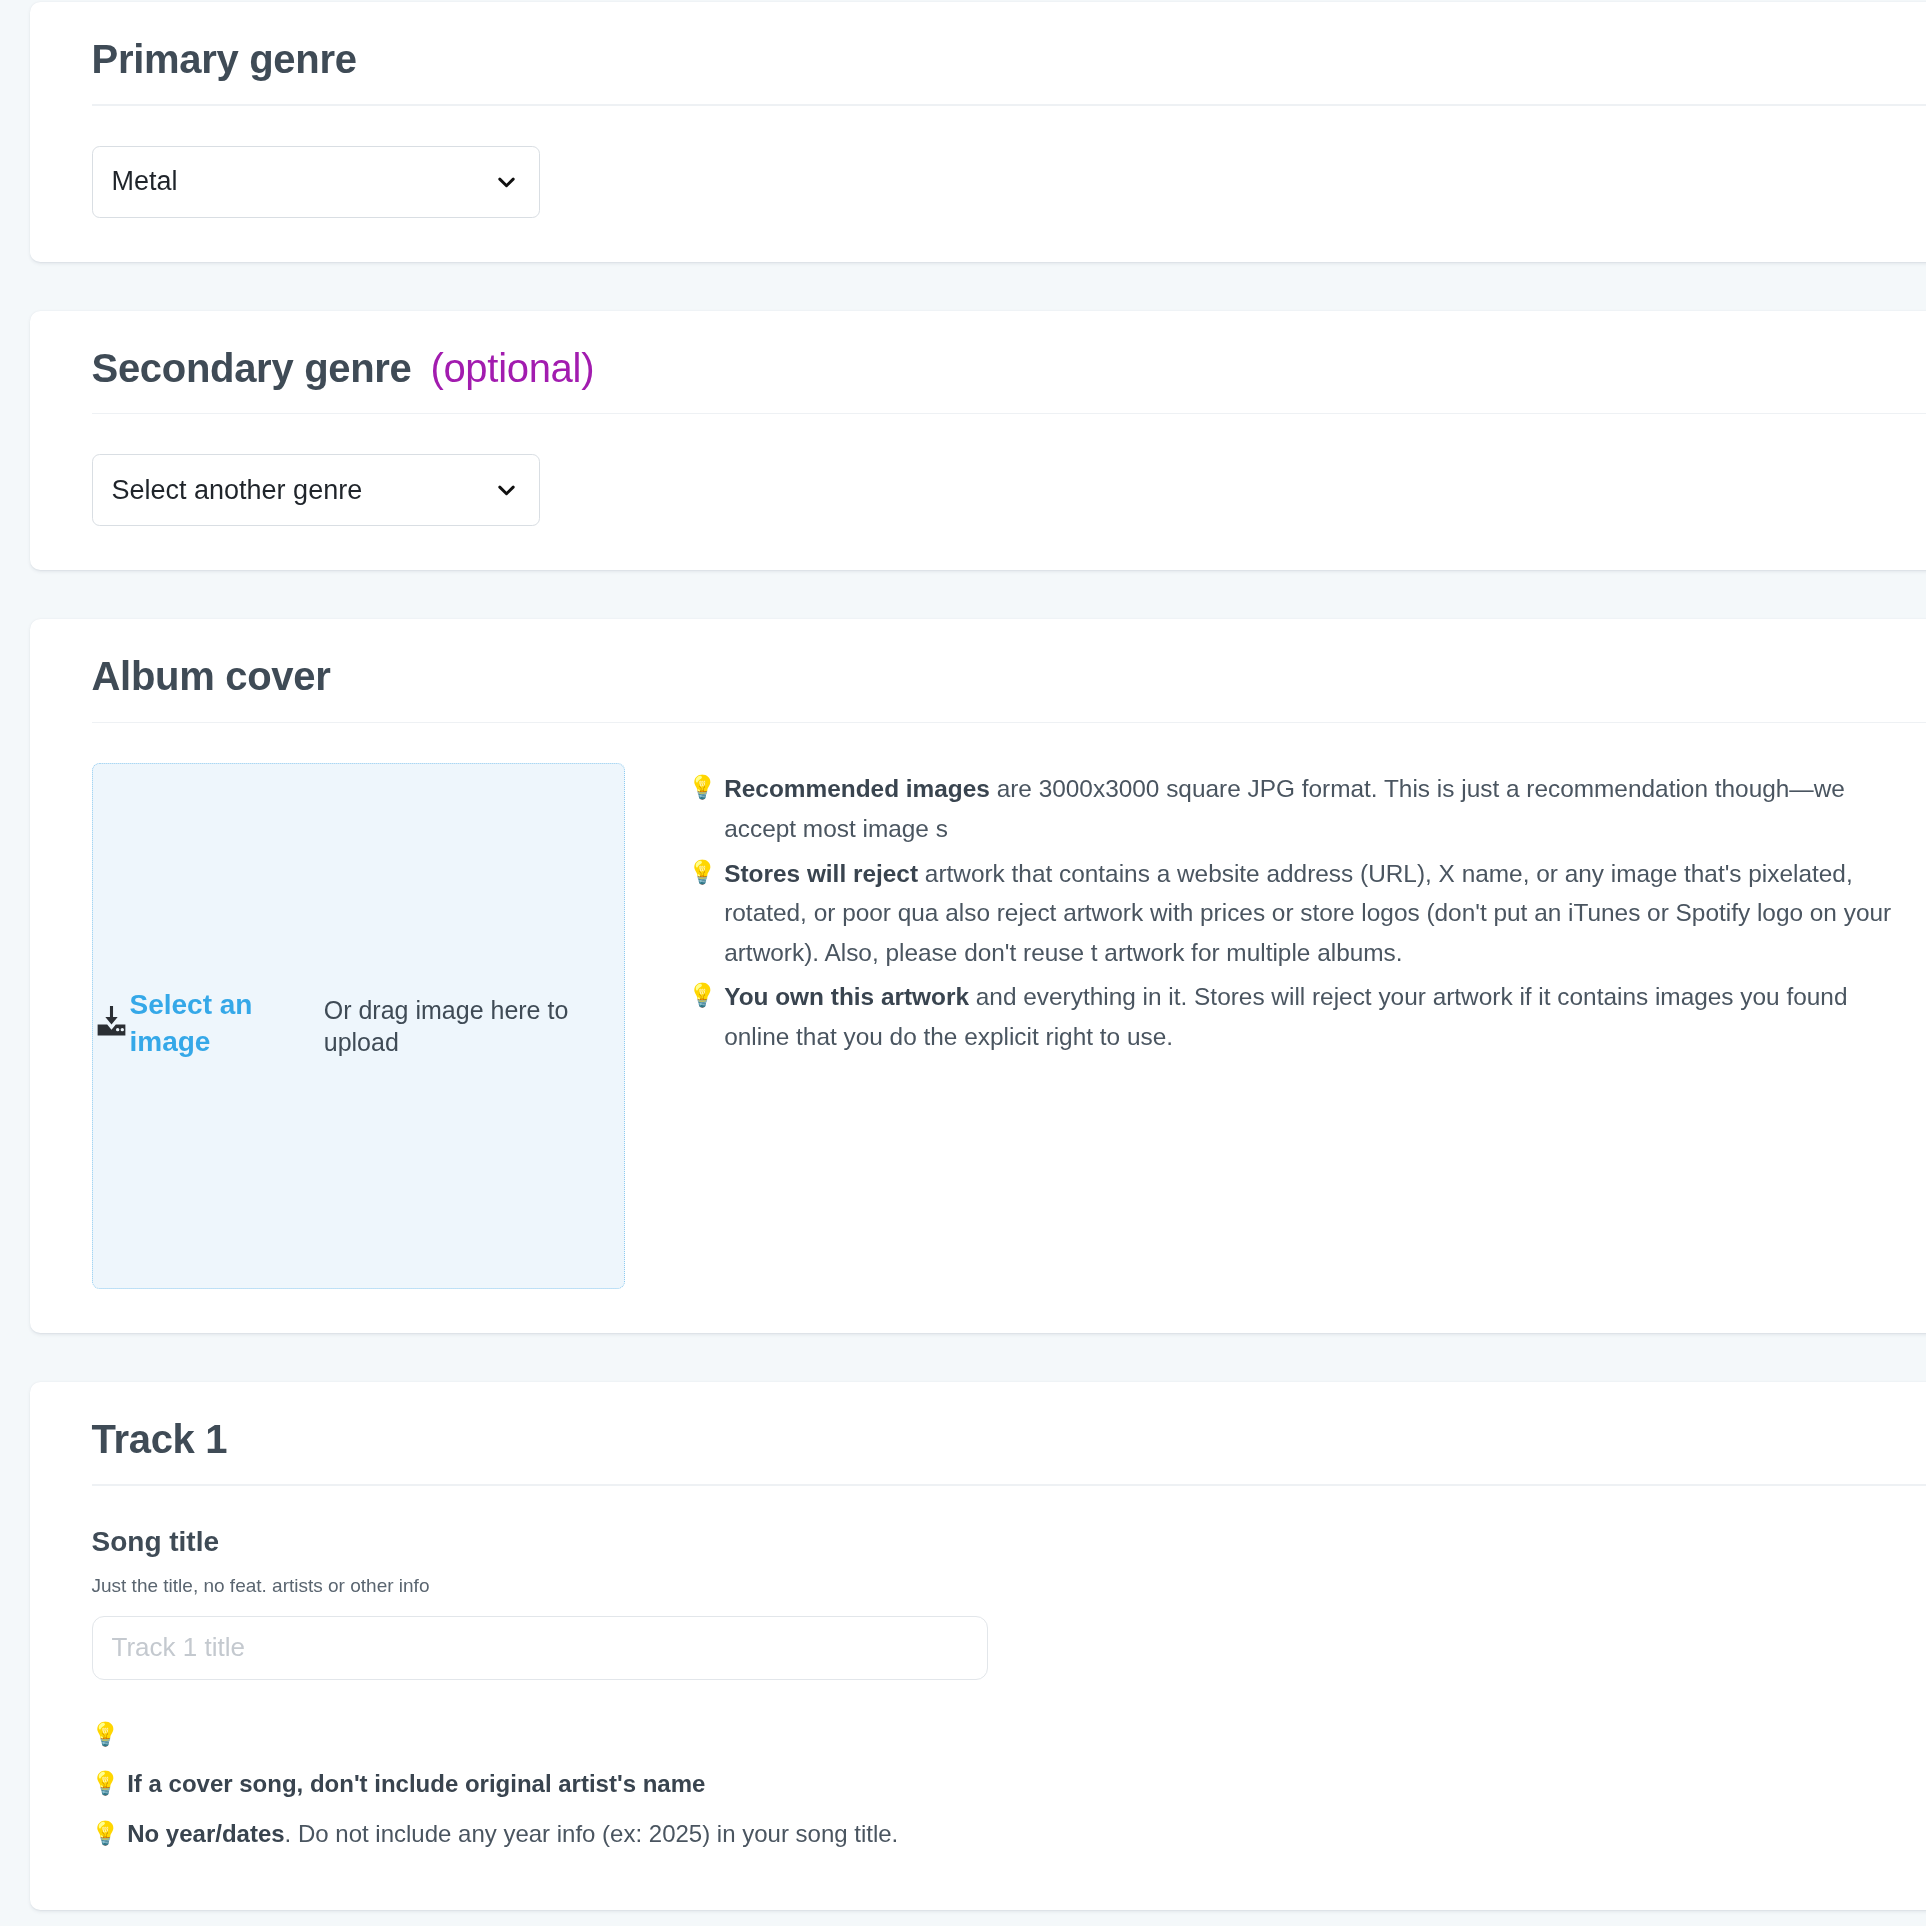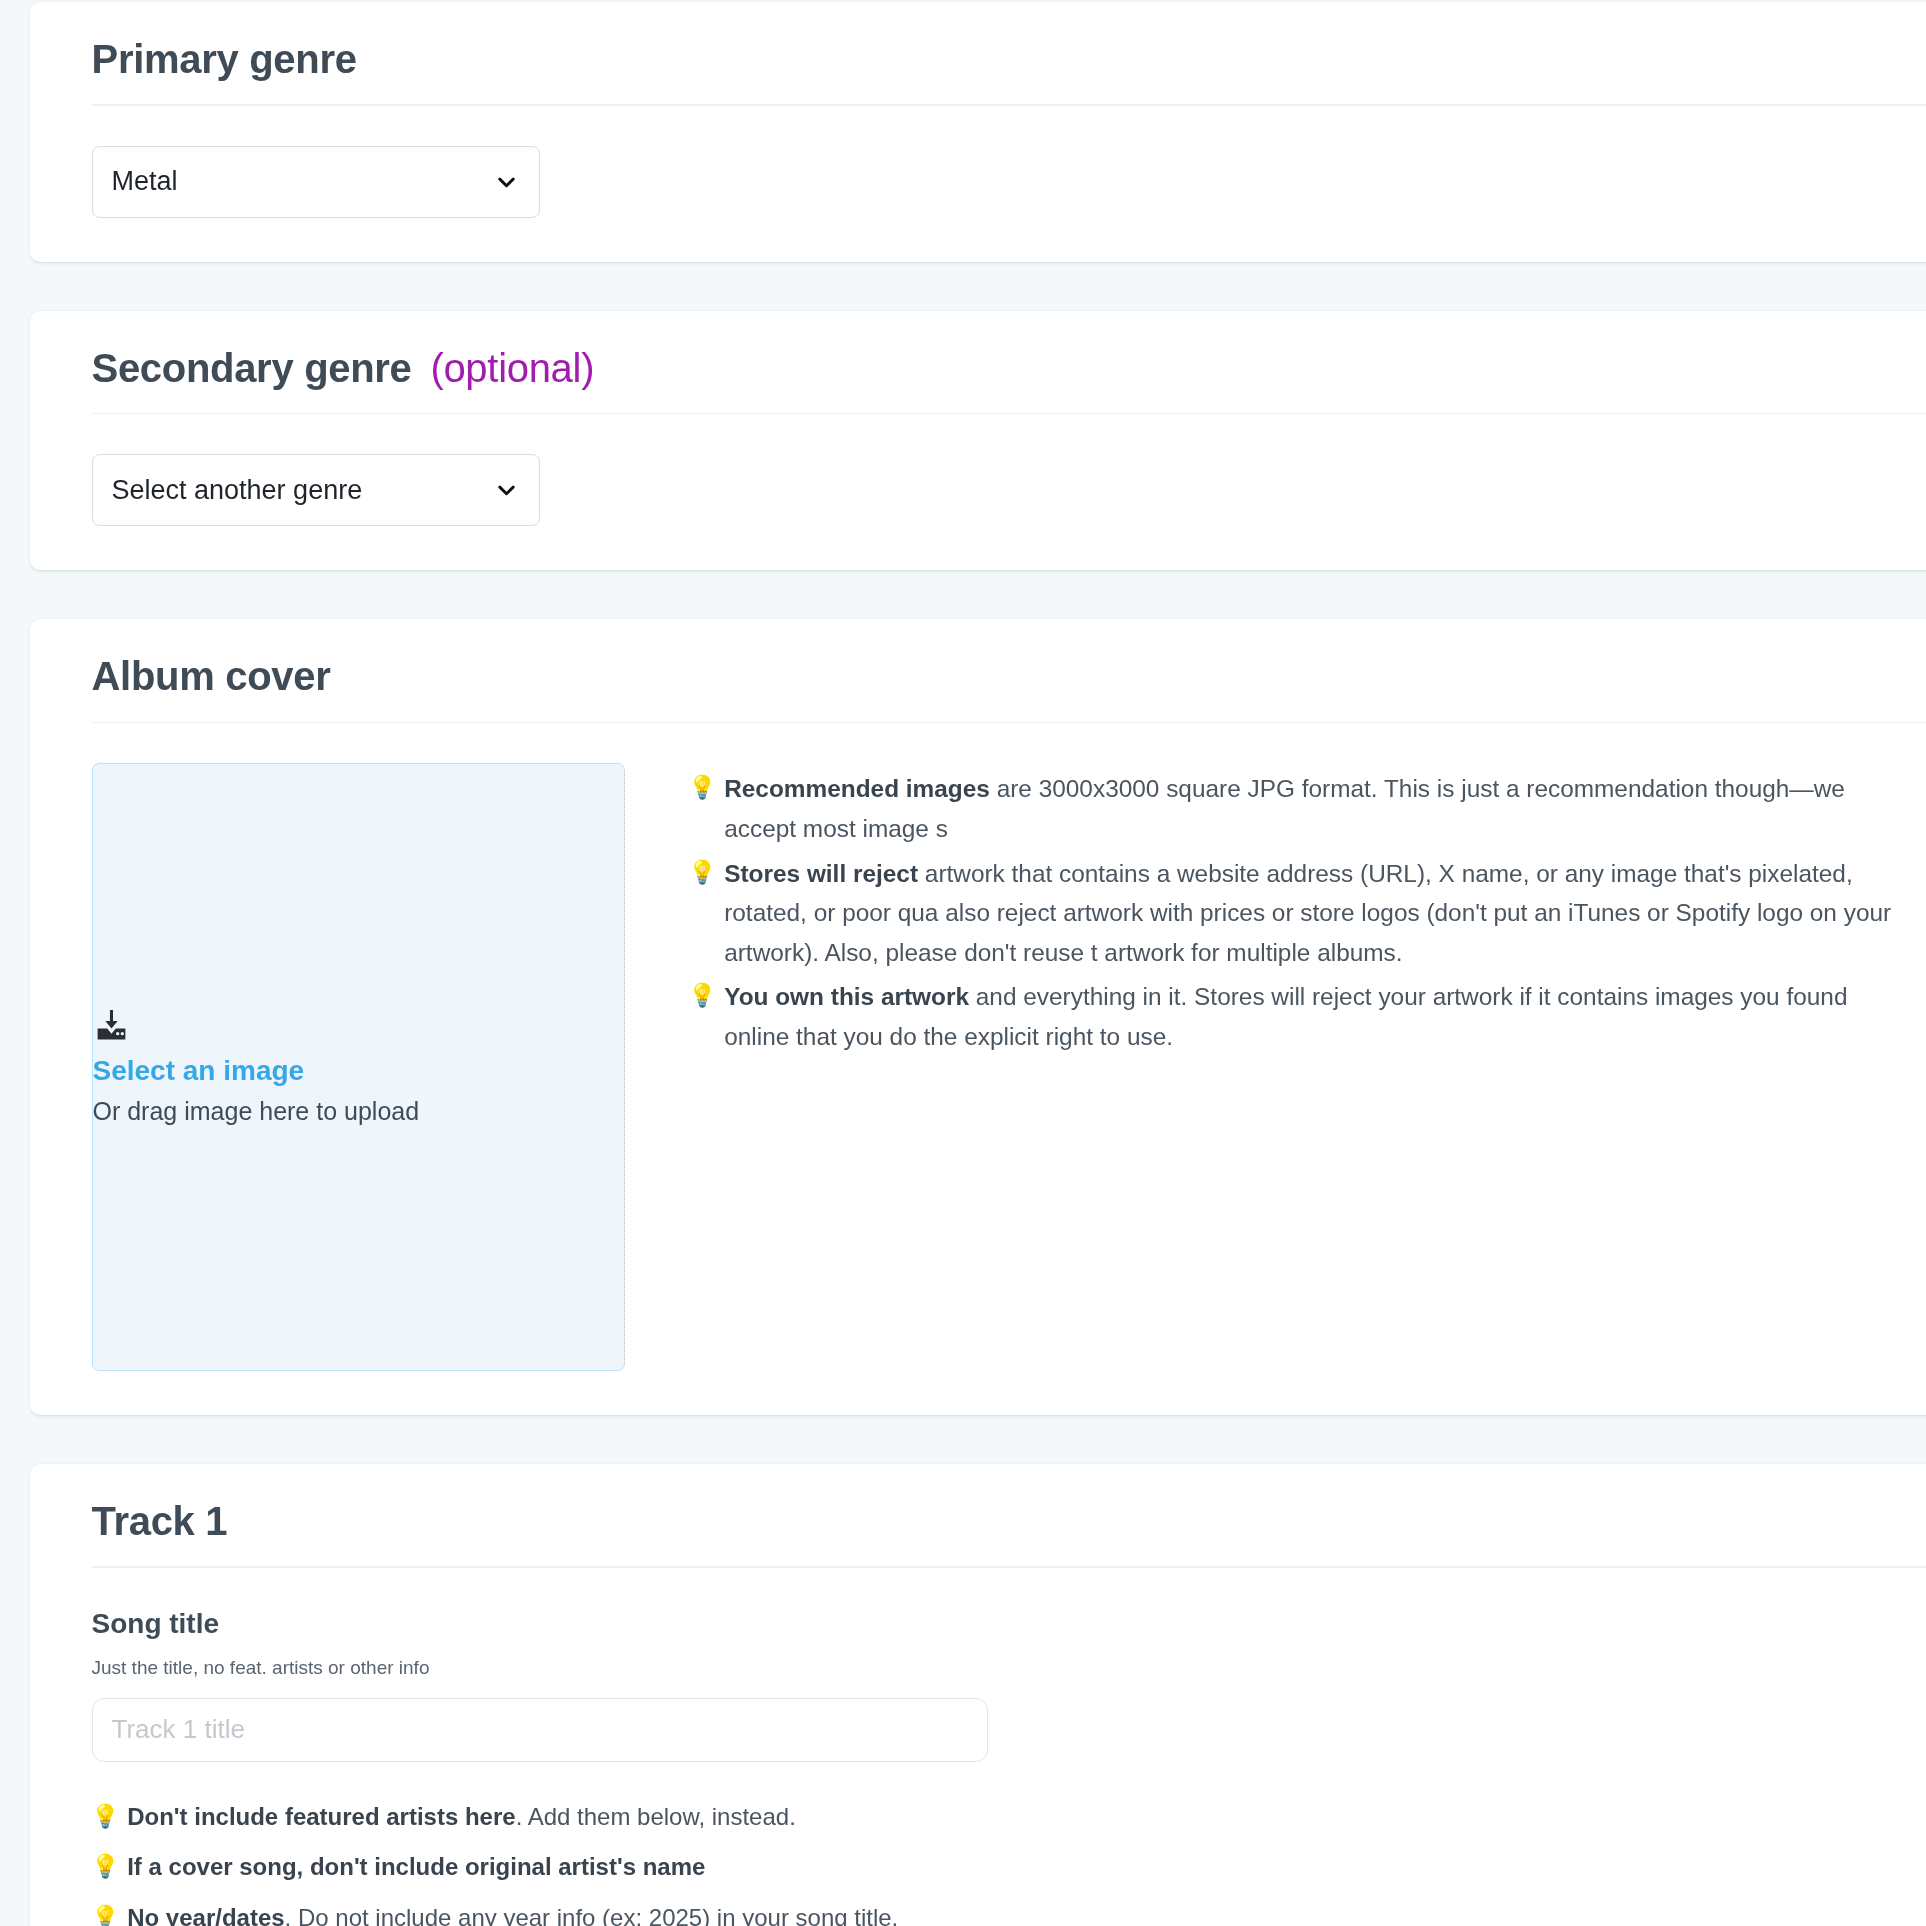--- a/index.html
+++ b/index.html
@@ -88,27 +88,27 @@
   .chev svg { display: block; width: 23px; height: 23px; }
 
   
   .cover-row {
     display: flex;
     align-items: flex-start;
     gap: 0;
   }
   .dropzone {
     width: 533px;
-    height: 608px;
+    height: 526px;
     flex: 0 0 533px;
     border: 1.9px dotted #8ecbf0;
     border-radius: 7.7px;
     background: #eef6fc;
     display: flex;
-    flex-direction: column;
+    align-items: center;
     justify-content: center;
   }
   .dz-icon {
     width: 37px;
     height: 37px;
     margin-bottom: 9px;
   }
   .dz-icon svg { display: block; width: 37px; height: 37px; }
   .dz-link {
     color: #35a8e8;
@@ -268,21 +268,20 @@
       <div class="divider"></div>
     </div>
     <div class="card-body">
       <div class="field-label">Song title</div>
       <div class="field-help">Just the title, no feat. artists or other info</div>
       <input class="text-input" type="text" placeholder="Track 1 title" style="">
 
       <div class="track-tips">
         <div class="tip">
           <span class="bulb">💡</span>
-          <span class="tip-text"><b>Don't include featured artists here</b><span>. Add them below, instead.</span></span>
         </div>
         <div class="tip">
           <span class="bulb">💡</span>
           <span class="tip-text"><b>If a cover song, don't include original artist's name</b><span></span></span>
         </div>
         <div class="tip">
           <span class="bulb">💡</span>
           <span class="tip-text"><b>No year/dates</b><span>. Do not include any year info (ex: 2025) in your song title.</span></span>
         </div>
       </div>

